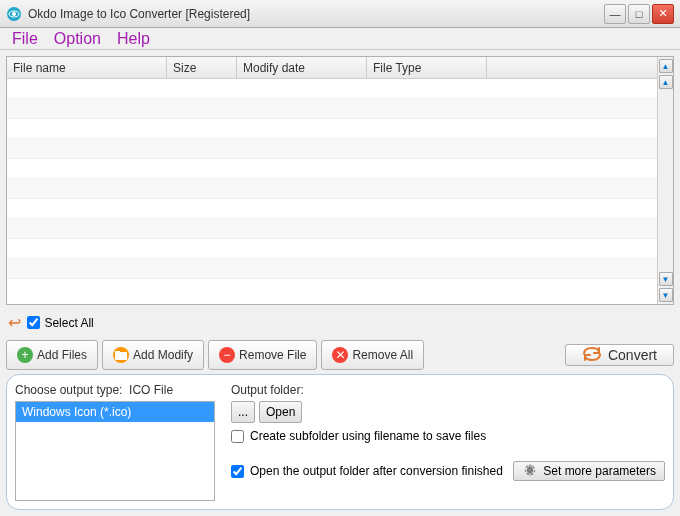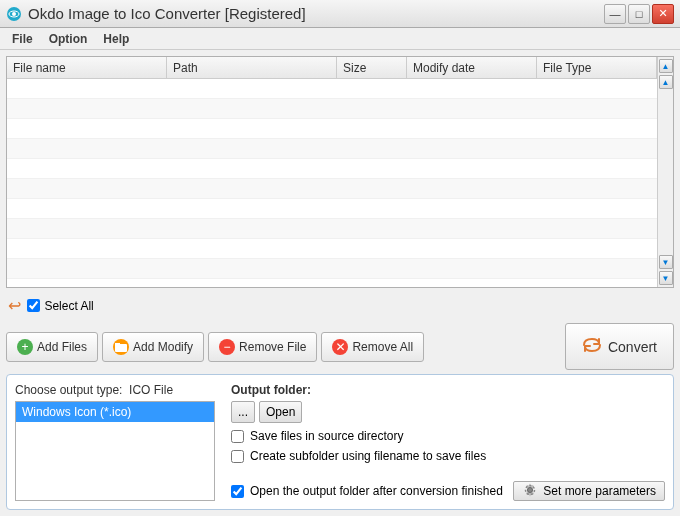--- a/index.html
+++ b/index.html
@@ -25,21 +25,21 @@
     .title-bar-left {
       display: flex;
       align-items: center;
       gap: 6px;
     }
     .title-bar-icon {
       width: 16px;
       height: 16px;
     }
     .title-bar-text {
-      font-size: 15px;
+      font-size: 12px;
       color: #333;
     }
     .title-bar-buttons {
       display: flex;
       gap: 2px;
     }
     .tb-btn {
       width: 22px;
       height: 20px;
       border: 1px solid #aaa;
@@ -63,24 +63,23 @@
       background: #f0f0f0;
       border-bottom: 1px solid #ccc;
       display: flex;
       padding: 2px 4px;
       height: 22px;
       align-items: center;
     }
     .menu-item {
       padding: 2px 8px;
       cursor: pointer;
-      font-size: 12px;
-      color: #404040;
+      font-size: 16px;
+      color: #a21caf;
       border-radius: 2px;
-      font-weight: bold;
     }
 
     
     .main-content {
       background: #f0f0f0;
       padding: 6px;
       height: calc(516px - 50px);
       display: flex;
       flex-direction: column;
       gap: 4px;
@@ -215,28 +214,28 @@
       gap: 6px;
       padding: 5px 16px;
       border: 1px solid #b0b0b0;
       background: linear-gradient(to bottom, #ffffff, #e8e8e8);
       border-radius: 3px;
       cursor: pointer;
       font-size: 14px;
       font-weight: 500;
       color: #333;
       margin-left: auto;
-      height: 47px;
+      height: 22px;
     }
 
     
     .bottom-panel {
       background: white;
       border: 1px solid #b0c8e0;
-      border-radius: 4px;
+      border-radius: 13px;
       padding: 8px;
       display: flex;
       gap: 16px;
     }
 
     
     .output-type-panel {
       min-width: 200px;
     }
     .output-type-label {
@@ -271,21 +270,20 @@
       gap: 6px;
     }
     .output-folder-row {
       display: flex;
       flex-direction: column;
       gap: 4px;
     }
     .output-folder-label {
       font-size: 12px;
       color: #333;
-      font-weight: bold;
     }
     .output-folder-input-row {
       display: flex;
       align-items: center;
       gap: 4px;
     }
     .output-folder-input {
       flex: 1;
       border: 1px solid #aaa;
       padding: 2px 4px;
@@ -360,21 +358,20 @@
   <div class="menu-item">Option</div>
   <div class="menu-item">Help</div>
 </div>
 
 <div class="main-content">
 
   <div class="file-list-container">
     <div class="file-table">
       <div class="table-header">
         <div class="th-cell th-filename">File name</div>
-        <div class="th-cell th-path">Path</div>
         <div class="th-cell th-size">Size</div>
         <div class="th-cell th-modifydate">Modify date</div>
         <div class="th-cell th-filetype">File Type</div>
       </div>
       <div class="table-body">
 
         <div class="table-row"></div>
         <div class="table-row"></div>
         <div class="table-row"></div>
         <div class="table-row"></div>
@@ -453,24 +450,20 @@
       <div class="output-folder-row">
         <span class="output-folder-label">Output folder:</span>
         <div class="output-folder-input-row">
           <button class="browse-btn">...</button>
           <button class="open-btn">Open</button>
         </div>
       </div>
 
       <div class="checkbox-row">
         <input type="checkbox" style="">
-        <span>Save files in source directory</span>
-      </div>
-      <div class="checkbox-row">
-        <input type="checkbox" style="">
         <span>Create subfolder using filename to save files</span>
       </div>
 
       <div class="params-row">
         <div class="checkbox-row">
           <input type="checkbox" checked="" style="">
           <span>Open the output folder after conversion finished</span>
         </div>
         <button class="set-params-btn">
           <span>

